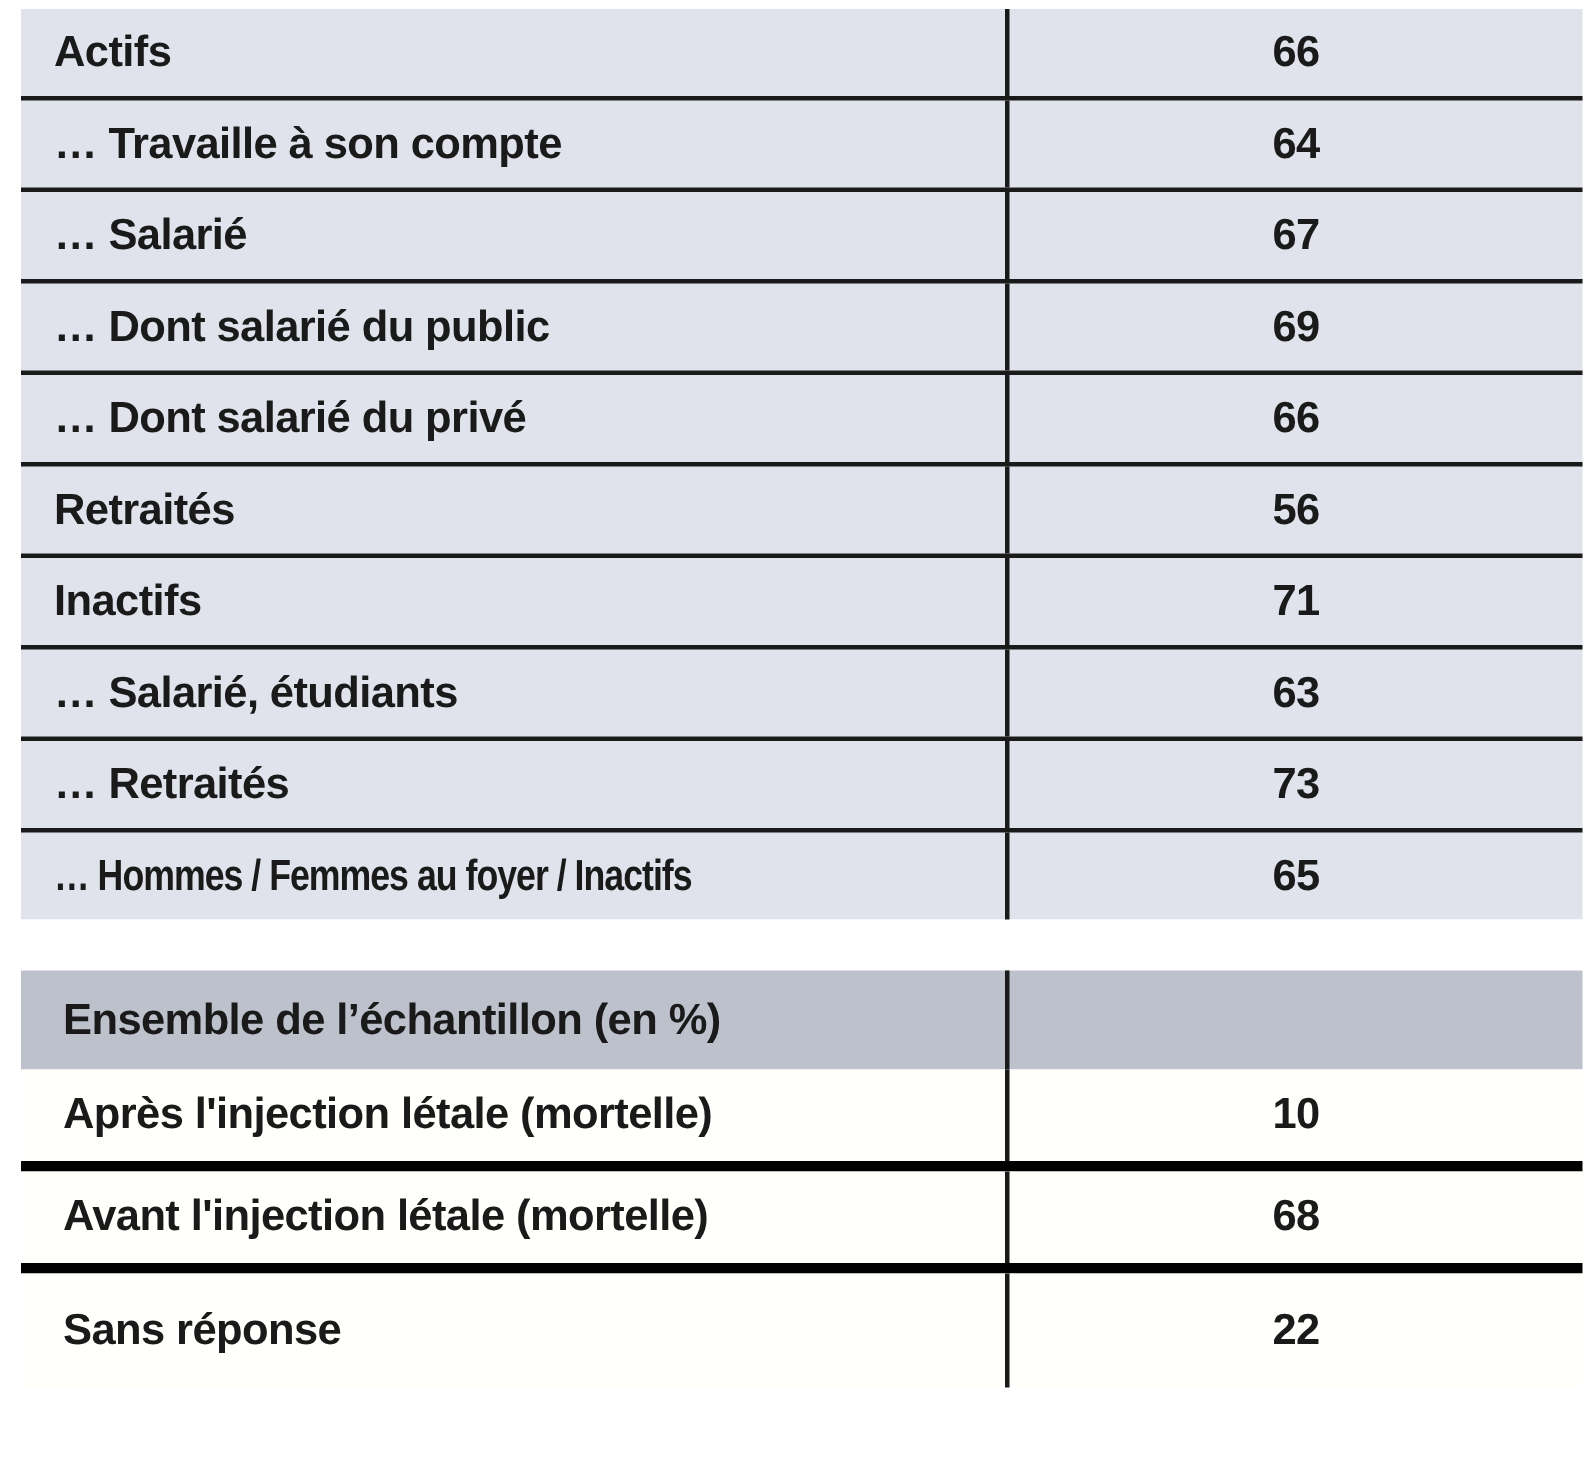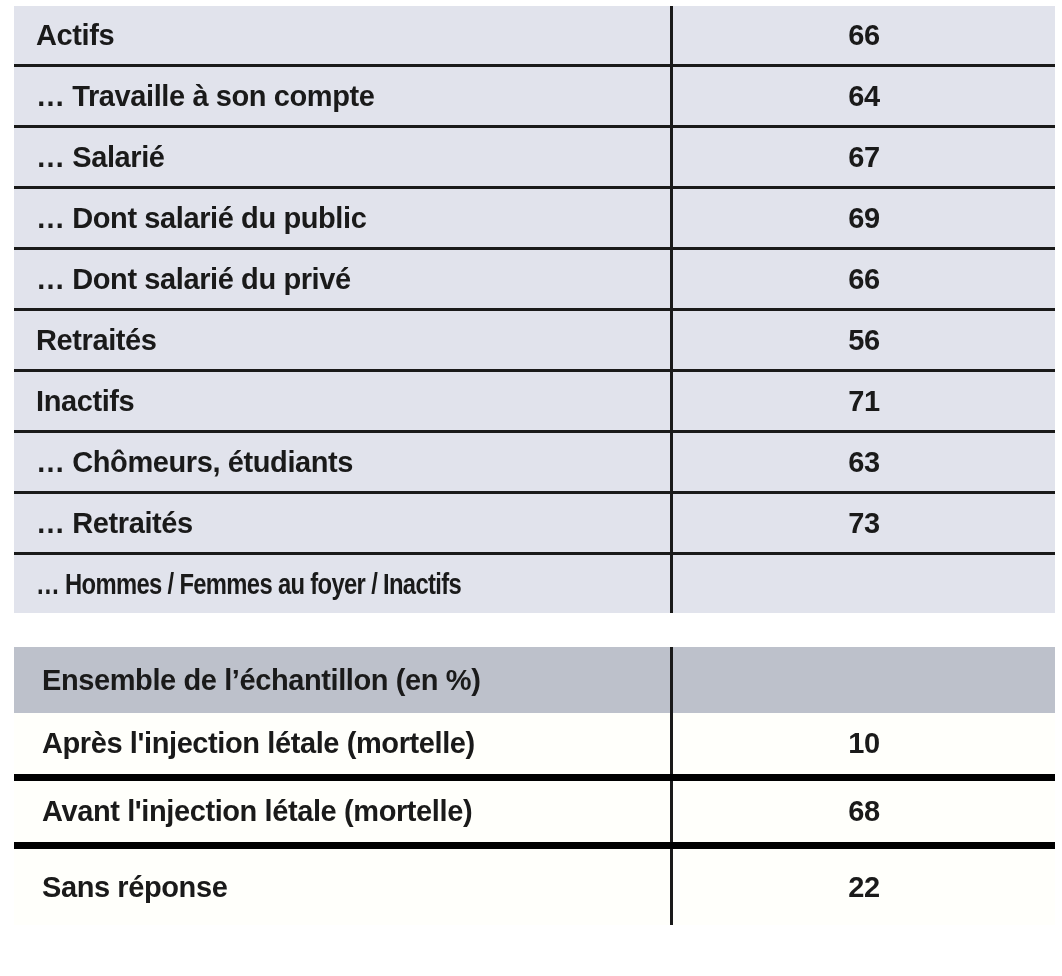--- a/index.html
+++ b/index.html
@@ -154,40 +154,43 @@
       <div class="cell cell-label">
         <span>Inactifs</span>
       </div>
       <div class="cell cell-value">
         <span>71</span>
       </div>
     </div>
 
     <div class="row">
       <div class="cell cell-label">
-        <span>… Chômeurs, étudiants</span>
+        <span>… Salarié, étudiants</span>
       </div>
       <div class="cell cell-value">
         <span>63</span>
       </div>
     </div>
 
     <div class="row">
       <div class="cell cell-label">
         <span>… Retraités</span>
       </div>
       <div class="cell cell-value">
         <span>73</span>
       </div>
     </div>
 
     <div class="row">
       <div class="cell cell-label">
         <span class="condensed">… Hommes / Femmes au foyer / Inactifs</span>
       </div>
+      <div class="cell cell-value">
+        <span>65</span>
+      </div>
     </div>
 
   </div>
 
   <div class="spacer"></div>
 
   <div class="tbl t2">
 
     <div class="row hdr-row">
       <div class="cell cell-label">

